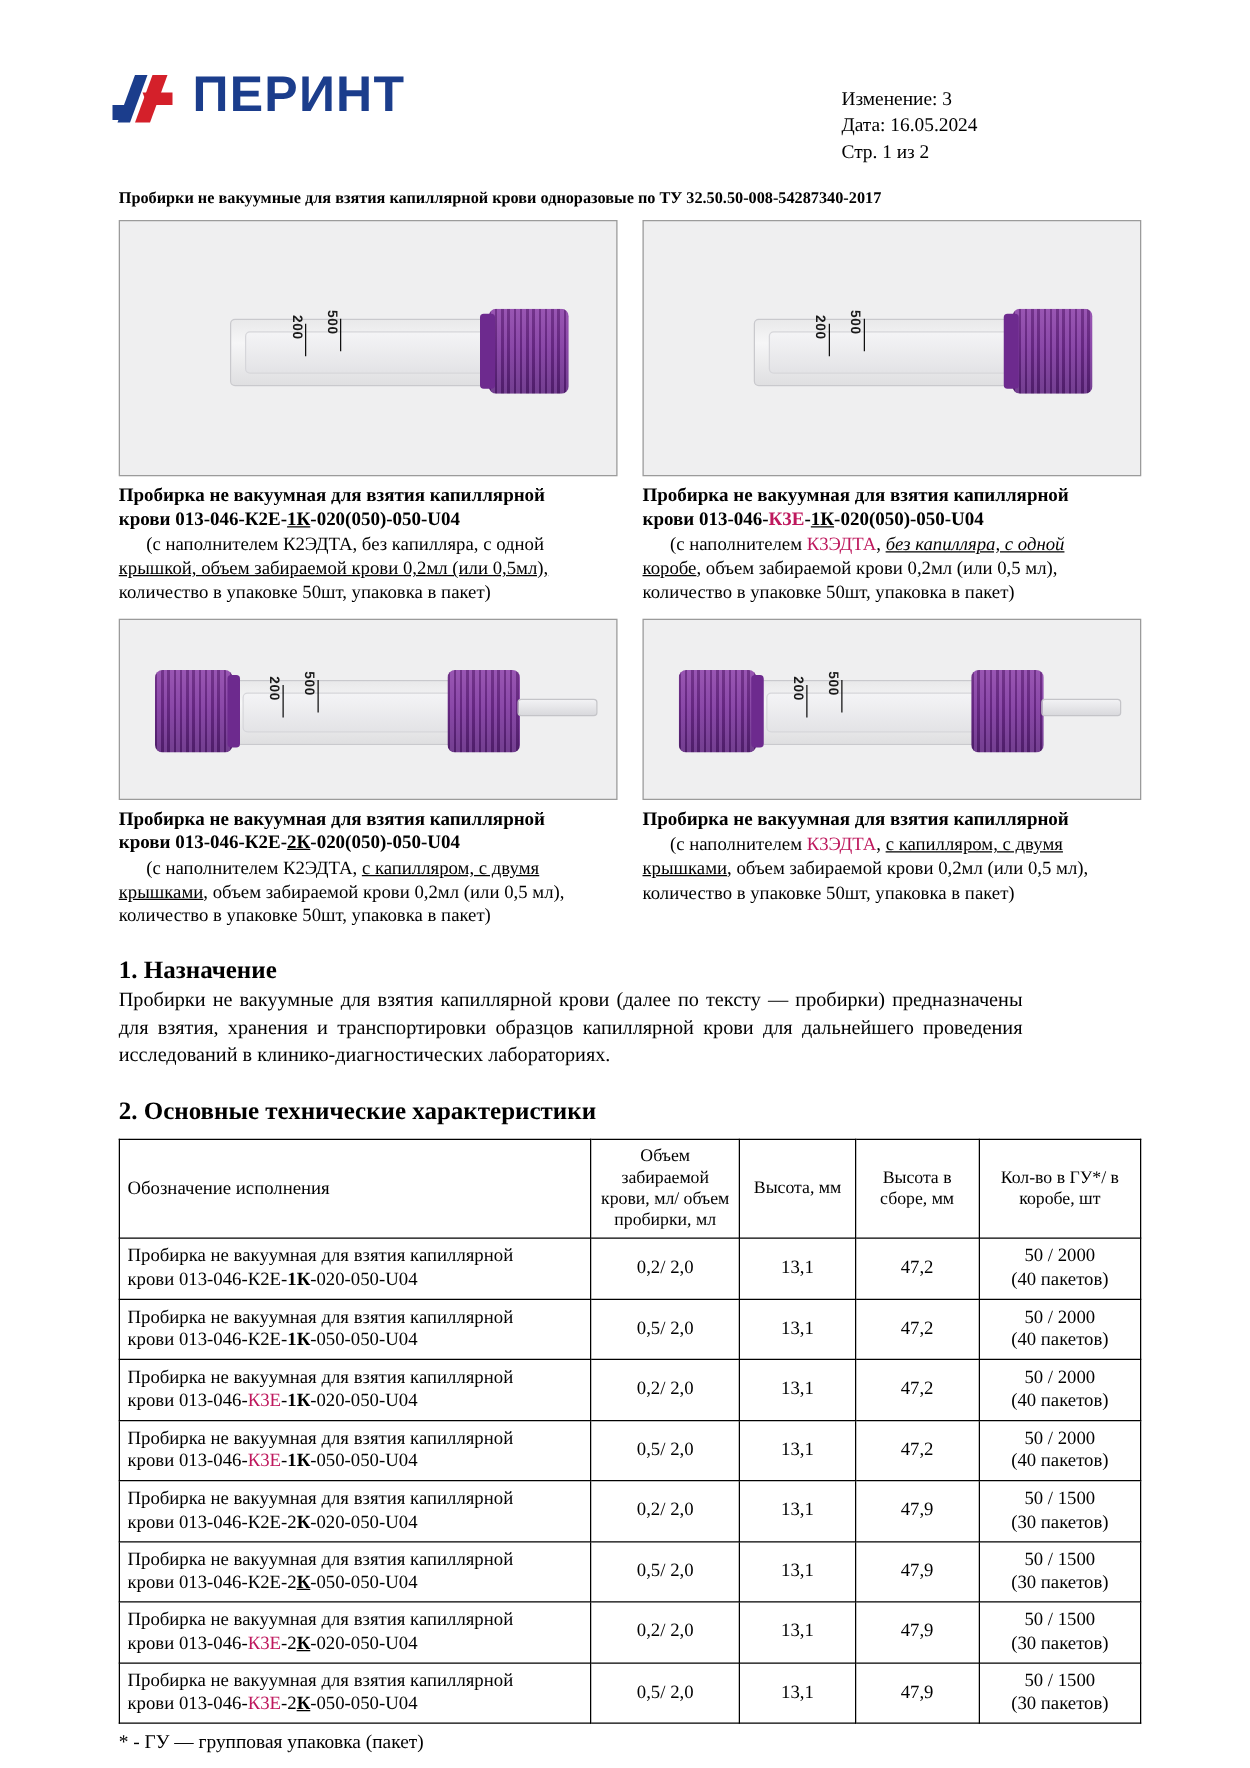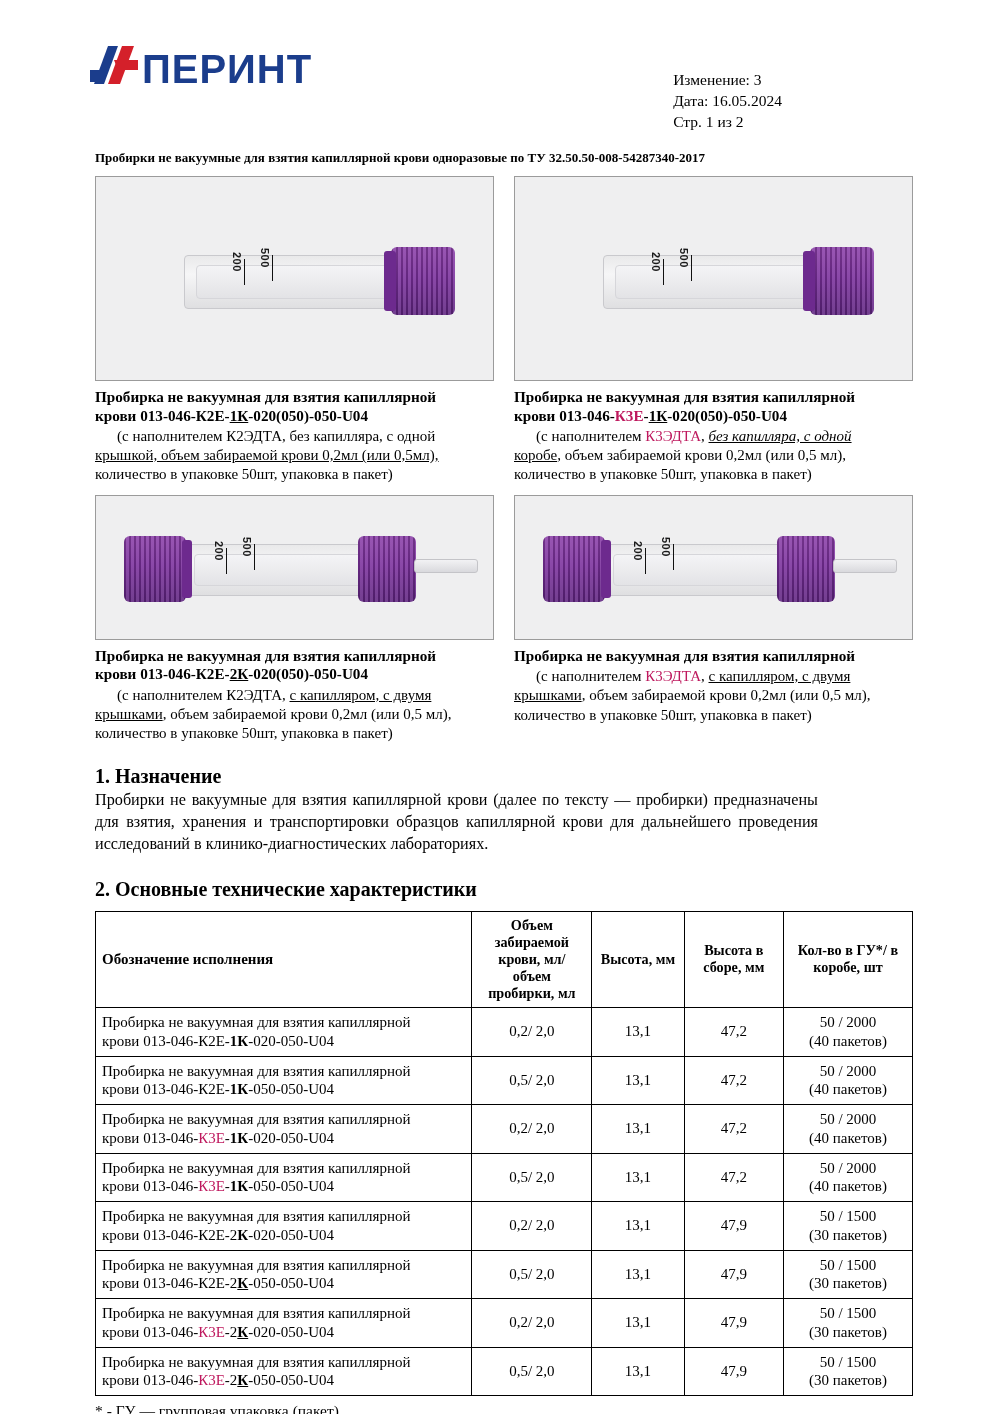--- a/index.html
+++ b/index.html
@@ -25,24 +25,24 @@
 
   
   .header {
     position: relative;
     height: 110px;
     margin: 34px 0 0 0;
   }
   .logo {
     position: absolute;
     left: 88px;
-    top: 6px;
+    top: 20px;
     display: flex;
-    align-items: flex-end;
-    gap: 0;
+    align-items: flex-start;
+    gap: 12px;
   }
   .logo-mark {
     width: 54px;
     height: 52px;
     position: relative;
   }
   .logo-text {
     font-family: "Liberation Sans", sans-serif;
     font-weight: bold;
     font-size: 40px;
@@ -171,21 +171,21 @@
     border-collapse: collapse;
     width: 818px;
     font-size: 15px;
   }
   table.spec th, table.spec td {
     border: 1px solid #000;
     padding: 5px 6px;
     vertical-align: middle;
   }
   table.spec th {
-    font-weight: bold;
+    font-weight: normal;
     text-align: center;
     font-size: 14.2px;
     line-height: 1.2;
   }
   table.spec th.first-col { text-align: left; font-size: 15px; }
   td.name { text-align: left; line-height: 1.25; font-size: 15px; }
   td.c { text-align: center; }
   td.c.two { line-height: 1.25; }
   .colw1 { width: 390px; }
   .colw2 { width: 110px; }

